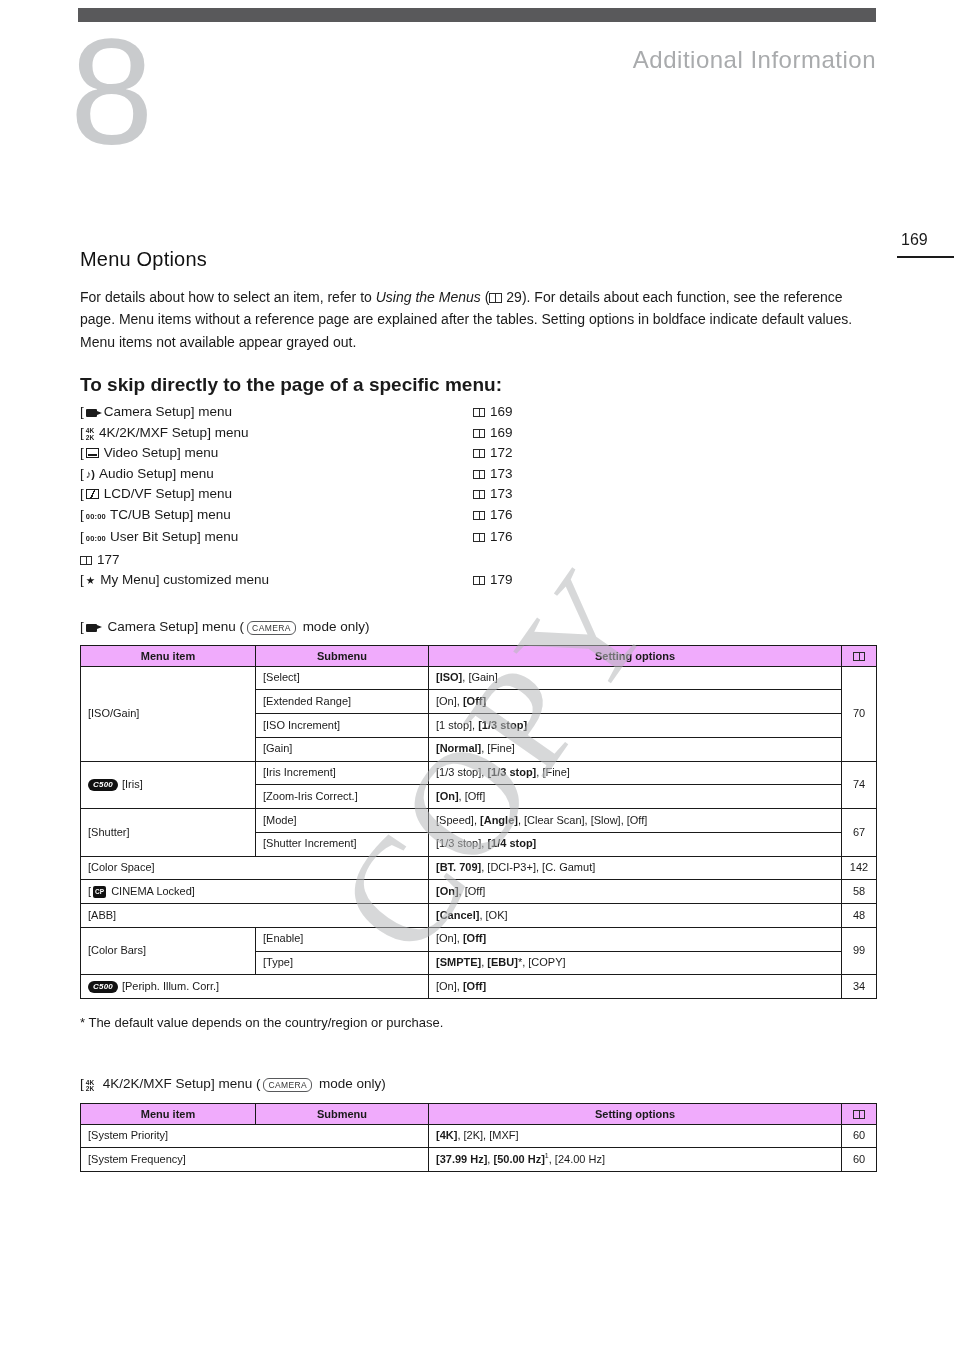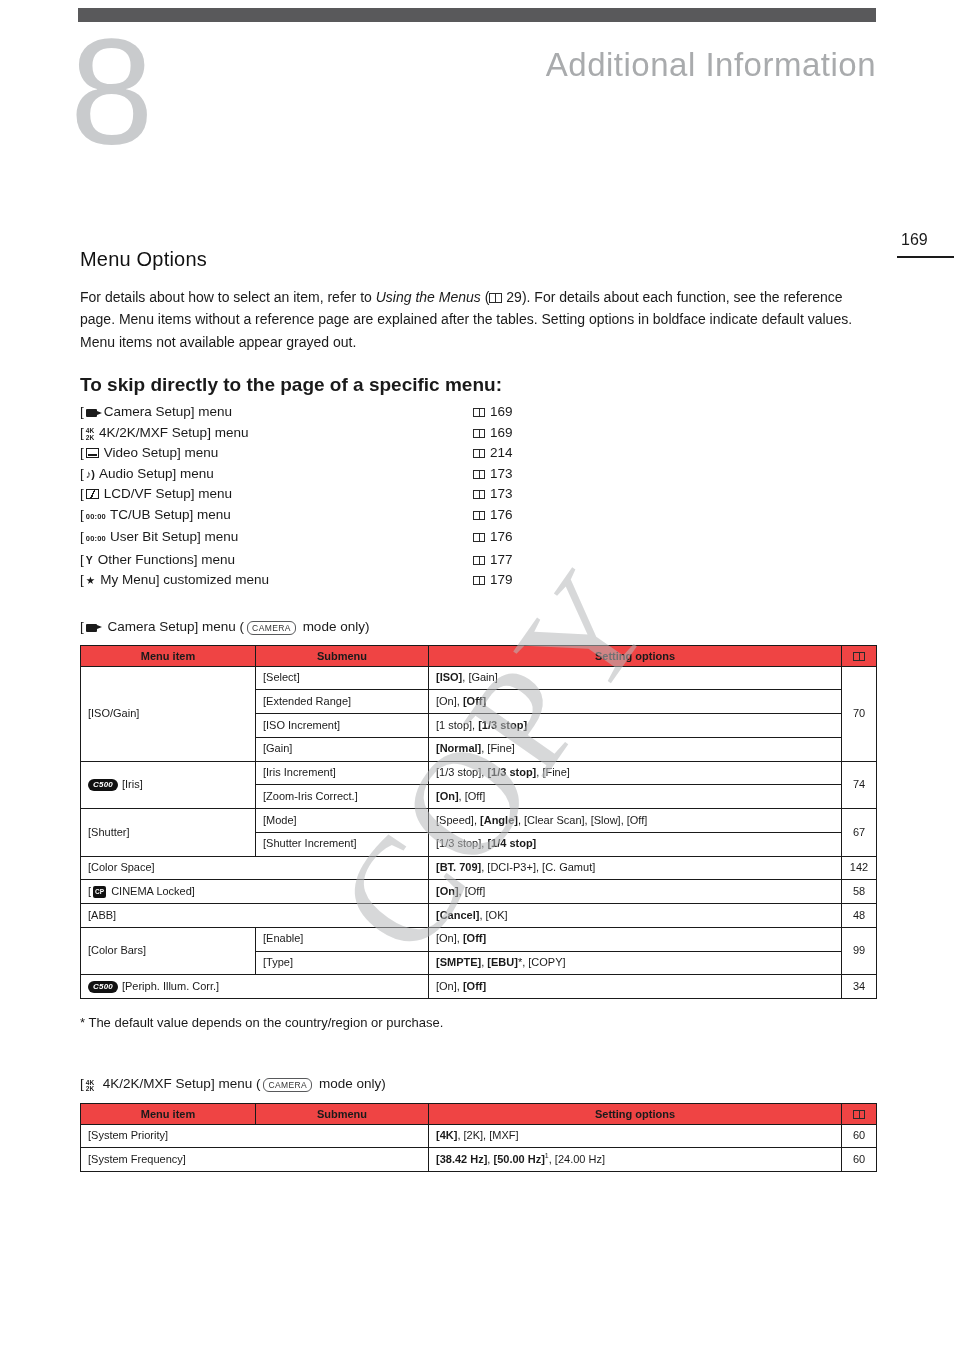--- a/index.html
+++ b/index.html
@@ -9,21 +9,21 @@
     font-family:"Liberation Sans", sans-serif; color:#1a1a1a;
   }
 
   
   .topbar { position:absolute; left:78px; top:8px; width:798px; height:14px; background:#59595b; }
   .chapter-number {
     position:absolute; left:70px; top:14px; font-size:150px; line-height:1.05;
     color:#c9cbcd; font-weight:normal;
   }
   .chapter-title {
-    position:absolute; right:78px; top:46px; font-size:33px; color:#a9abad; font-weight:normal;
+    position:absolute; right:78px; top:46px; font-size:24px; color:#a9abad; font-weight:normal;
     letter-spacing:0.5px;
   }
   .pagenum { position:absolute; left:901px; top:231px; font-size:16px; color:#1a1a1a; }
   .pagenum-rule { position:absolute; left:897px; top:256px; width:57px; border-top:2px solid #1a1a1a; }
 
   
   .watermark {
     position:absolute; left:215px; top:545px; width:560px; height:430px;
     display:flex; align-items:center; justify-content:center;
     transform:rotate(-55deg); z-index:9; pointer-events:none;
@@ -40,21 +40,21 @@
   .skip-label { display:inline-block; width:393px; }
   .skip-page { display:inline-block; }
 
   .section-heading { font-size:13.5px; font-weight:normal; margin-top:28px; margin-bottom:10px; }
   .section-heading .badge-camera { vertical-align:0;border-radius:6px; }
 
   
   table.menu-table { border-collapse:collapse; width:796px; table-layout:fixed; margin-top:2px; }
   table.menu-table th, table.menu-table td { border:1px solid #1a1a1a; }
   table.menu-table th {
-    background:#ef4444; font-size:11px; font-weight:bold; padding:4px 3px; text-align:center;
+    background:#f0abfc; font-size:11px; font-weight:bold; padding:4px 3px; text-align:center;
   }
   table.menu-table td { font-size:11px; padding:4.5px 7px; vertical-align:middle; line-height:1.25; }
   td.c-page { text-align:center; padding:4.5px 2px; }
   sup { font-size:7px; vertical-align:super; line-height:0; }
   .footnote { font-size:13px; margin-top:16px; color:#1a1a1a; }
 
   
   .badge-camera {
     display:inline-block; border:1px solid #58595b; border-radius:3px; font-size:8.5px;
     padding:1px 4px; color:#333; margin:0 3px; letter-spacing:0.4px; vertical-align:1px;
@@ -123,40 +123,39 @@
     <div class="skip-row">
       <span class="skip-label"><span>[</span><span class="icon-cam"></span><span>Camera Setup] menu</span></span>
       <span class="skip-page"><span class="bookbox"></span><span>169</span></span>
     </div>
     <div class="skip-row">
       <span class="skip-label"><span>[</span><span class="icon-4k2k"></span><span>4K/2K/MXF Setup] menu</span></span>
       <span class="skip-page"><span class="bookbox"></span><span>169</span></span>
     </div>
     <div class="skip-row">
       <span class="skip-label"><span>[</span><span class="icon-video"></span><span>Video Setup] menu</span></span>
-      <span class="skip-page"><span class="bookbox"></span><span>214</span></span>
+      <span class="skip-page"><span class="bookbox"></span><span>172</span></span>
     </div>
     <div class="skip-row">
       <span class="skip-label"><span>[</span><span class="icon-audio"></span><span>Audio Setup] menu</span></span>
       <span class="skip-page"><span class="bookbox"></span><span>173</span></span>
     </div>
     <div class="skip-row">
       <span class="skip-label"><span>[</span><span class="icon-lcd"></span><span>LCD/VF Setup] menu</span></span>
       <span class="skip-page"><span class="bookbox"></span><span>173</span></span>
     </div>
     <div class="skip-row">
       <span class="skip-label"><span>[</span><span class="icon-tc"></span><span>TC/UB Setup] menu</span></span>
       <span class="skip-page"><span class="bookbox"></span><span>176</span></span>
     </div>
     <div class="skip-row">
       <span class="skip-label"><span>[</span><span class="icon-ub"></span><span>User Bit Setup] menu</span></span>
       <span class="skip-page"><span class="bookbox"></span><span>176</span></span>
     </div>
     <div class="skip-row">
-      <span class="skip-label"><span>[</span><span class="icon-wrench"></span><span>Other Functions] menu</span></span>
       <span class="skip-page"><span class="bookbox"></span><span>177</span></span>
     </div>
     <div class="skip-row">
       <span class="skip-label"><span>[</span><span class="icon-star"></span><span>My Menu] customized menu</span></span>
       <span class="skip-page"><span class="bookbox"></span><span>179</span></span>
     </div>
   </div>
 
   <h3 class="section-heading">
     <span>[</span><span class="icon-cam"></span><span> Camera Setup] menu (</span><span class="badge-camera">CAMERA</span><span> mode only)</span>
@@ -271,19 +270,19 @@
       </tr>
     </thead>
     <tbody>
       <tr>
         <td colspan="2">[System Priority]</td>
         <td><b>[4K]</b><span>, [2K], [MXF]</span></td>
         <td class="c-page">60</td>
       </tr>
       <tr>
         <td colspan="2">[System Frequency]</td>
-        <td><b>[38.42 Hz]</b><span>, </span><b>[50.00 Hz]</b><sup>1</sup><span>, [24.00 Hz]</span></td>
+        <td><b>[37.99 Hz]</b><span>, </span><b>[50.00 Hz]</b><sup>1</sup><span>, [24.00 Hz]</span></td>
         <td class="c-page">60</td>
       </tr>
     </tbody>
   </table>
 
 </div>
 
 </body></html>

